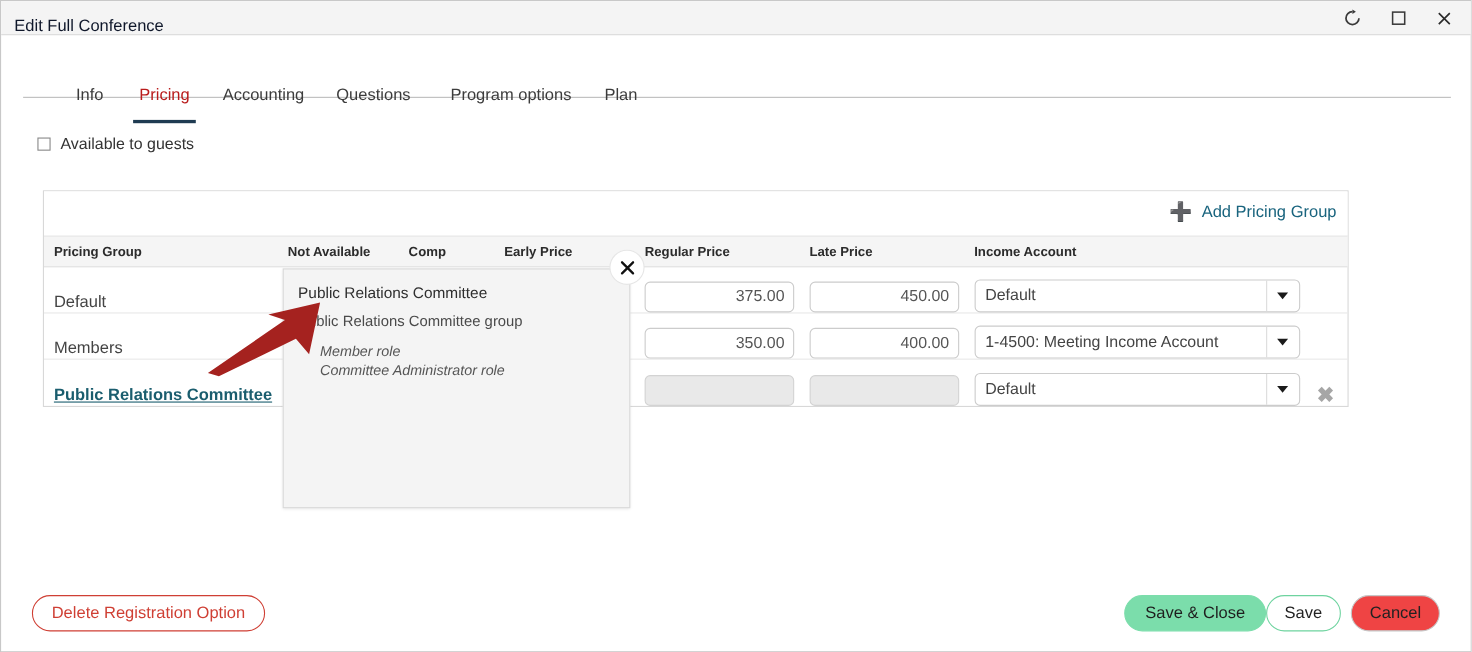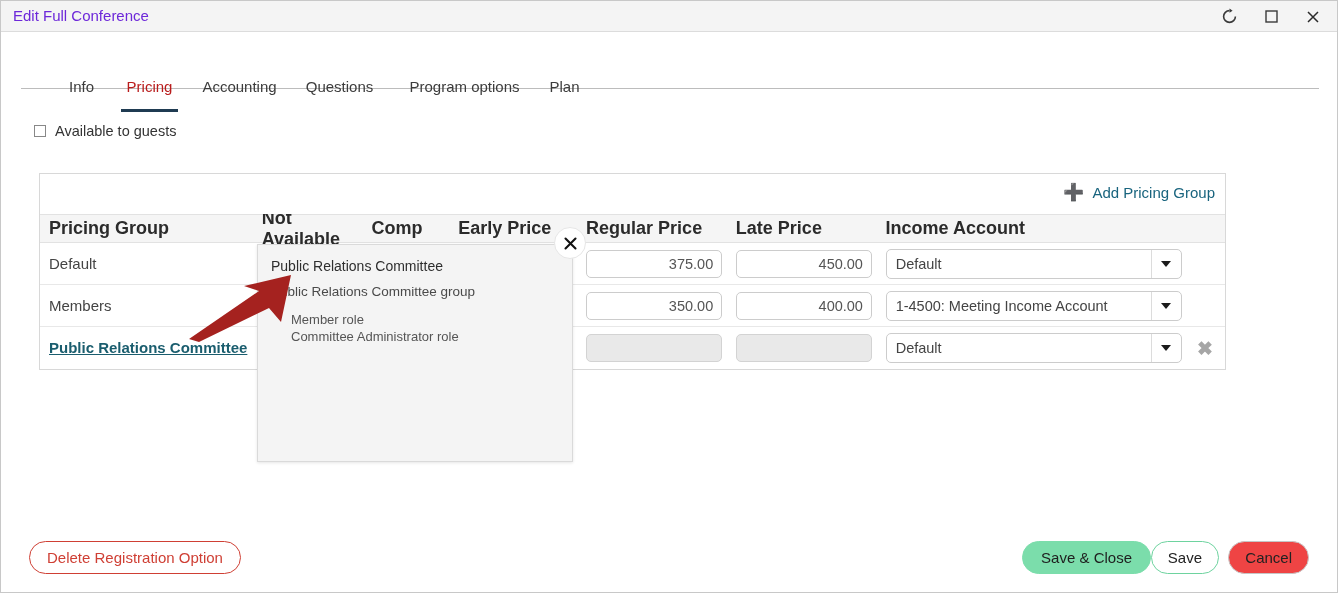--- a/index.html
+++ b/index.html
@@ -18,22 +18,22 @@
   }
 
   
   .titlebar {
     position: absolute; left: 0; top: 0;
     width: 1338px; height: 31px;
     background: #f4f4f4;
     border-bottom: 1px solid #dcdcdc;
   }
   .titlebar-title {
-    position: absolute; left: 12px; top: 6px;
-    font-size: 15px; color: #6d28d9;
+    position: absolute; left: 12px; top: 14px;
+    font-size: 15px; color: #0f172a;
     white-space: nowrap;
   }
   .win-btn {
     position: absolute; top: 0; height: 31px; width: 40px;
     display: flex; align-items: center; justify-content: center;
     cursor: pointer;
   }
   .win-btn svg { display: block; }
   #btn-refresh { right: 90px; }
   #btn-maximize { right: 48px; }
@@ -94,24 +94,24 @@
   .add-group .lbl {
     font-size: 15px; color: #19647e;
   }
 
   .ptable-head {
     display: flex; align-items: center;
     height: 29px;
     background: #f5f5f5;
     border-top: 1px solid #e2e2e2;
     border-bottom: 1px solid #e2e2e2;
-    font-size: 18px; font-weight: bold; color: #2b2b2b;
+    font-size: 12px; font-weight: bold; color: #2b2b2b;
   }
   .ptable-row {
-    display: flex; align-items: center;
+    display: flex; align-items: flex-end;
     height: 42px;
     border-bottom: 1px solid #e8e8e8;
   }
   .ptable-row:last-child { border-bottom: none; }
 
   .c-group  { width: 222px; padding-left: 9px; }
   .c-navail { width: 110px; }
   .c-comp   { width: 87px; }
   .c-early  { width: 128px; }
   .c-reg    { width: 150px; }
@@ -188,21 +188,21 @@
     font-size: 14px; color: #2e2e2e;
   }
   .popup-sub {
     position: absolute; left: 13px; top: 39px;
     font-size: 13.5px; color: #4a4a4a;
   }
   .popup-roles {
     position: absolute; left: 33px; top: 66px;
   }
   .popup-role {
-    font-size: 13px; color: #555; line-height: 17px;
+    font-size: 13px; color: #555; line-height: 17px; font-style: italic;
   }
   .popup-close {
     position: absolute; left: 553px; top: 226px;
     width: 32px; height: 32px; border-radius: 50%;
     background: #fff; border: 1px solid #e6e6e6;
     display: flex; align-items: center; justify-content: center;
     cursor: pointer; z-index: 40;
   }
 
   

